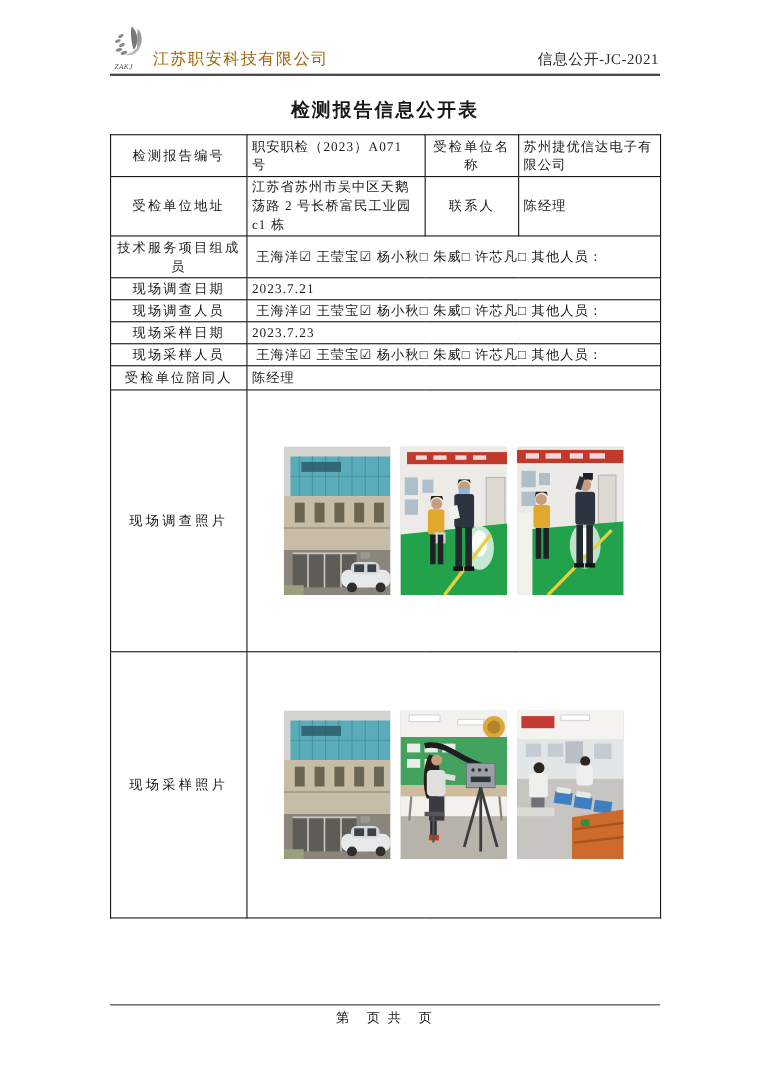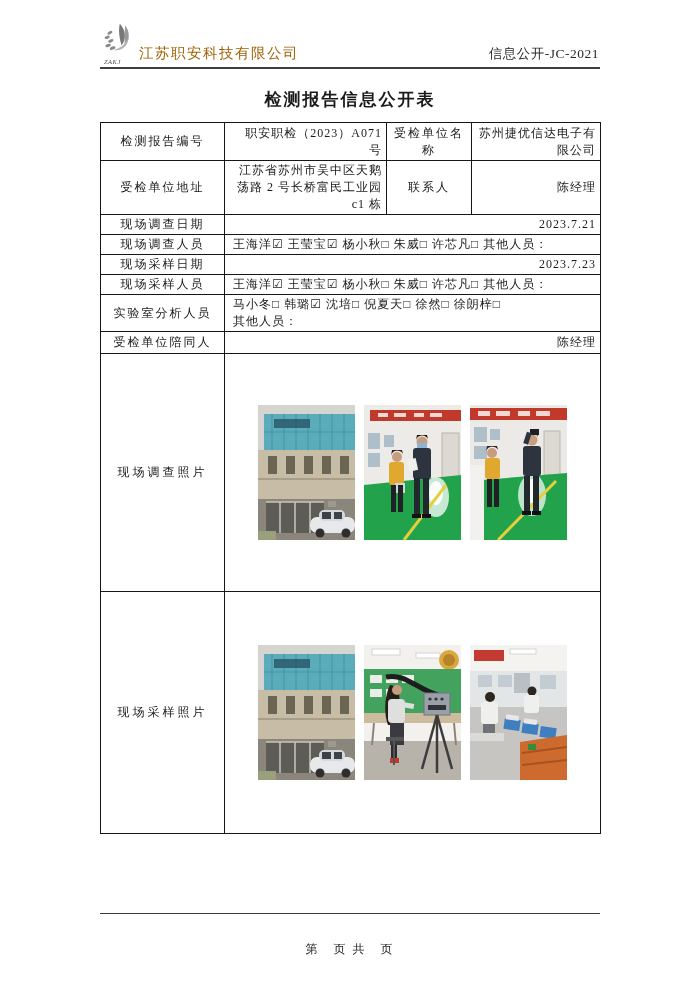--- a/index.html
+++ b/index.html
@@ -22,33 +22,33 @@
              letter-spacing:.5px; }
   
   .title { position:absolute; left:100px; top:88px; width:500px; text-align:center;
            font-size:17px; font-weight:bold; letter-spacing:2px; }
   
   table.form { position:absolute; left:100px; top:122px; width:500px;
                border-collapse:collapse; table-layout:fixed; font-size:12px; }
   td { border:1px solid #161616; padding:1px 4px; vertical-align:middle;
        letter-spacing:1px; line-height:17px; }
   td.lbl { text-align:center; letter-spacing:2px; }
-  td.vc { text-align:right; }
+  td.vc { text-align:left; }
   td.vl { text-align:left; padding-left:8px; }
   td.photo-lbl { text-align:center; letter-spacing:3px; }
   td.photo-cell { padding:0; }
   .photos { display:flex; justify-content:center; align-items:center; gap:9px; height:100%; }
   .photo { width:97px; height:135px; overflow:hidden; background:#ddd; flex:0 0 auto; }
   .photo svg { width:97px; height:135px; display:block; }
   
   .note { position:absolute; left:100px; top:869px; font-size:12.5px; letter-spacing:1px; }
   .footer-rule { position:absolute; left:100px; top:913px; width:500px;
                  border-top:1.5px solid #3a3a3a; }
   .footer-text { position:absolute; left:100px; top:917px; width:500px; text-align:center;
-                 font-size:12px; letter-spacing:2px;margin-top:24px; }
+                 font-size:12px; letter-spacing:2px; }
 </style>
 </head>
 <body>
 
 <div class="page">
 
   <div class="header">
     <div class="logo">
       <svg viewBox="0 0 36 40" aria-hidden="true">
         <path d="M20 2 C26 8 28 18 22 26 C20 20 18 10 20 2 Z" fill="#777"></path>
@@ -83,42 +83,39 @@
       <td class="vc">职安职检（2023）A071 号</td>
       <td class="lbl">受检单位名称</td>
       <td class="vc">苏州捷优信达电子有限公司</td>
     </tr>
     <tr style="height:54px">
       <td class="lbl">受检单位地址</td>
       <td class="vc">江苏省苏州市吴中区天鹅荡路 2 号长桥富民工业园 c1 栋</td>
       <td class="lbl">联系人</td>
       <td class="vc">陈经理</td>
     </tr>
+    <tr style="height:38px">
+      <td class="lbl">技术服务项目组成员</td>
+      <td class="vl" colspan="3">王海洋☑ 王莹宝☑ 杨小秋□ 朱威□ 许芯凡□ 其他人员：</td>
+    </tr>
     <tr style="height:20px">
       <td class="lbl">现场调查日期</td>
       <td class="vc" colspan="3">2023.7.21</td>
     </tr>
     <tr style="height:20px">
       <td class="lbl">现场调查人员</td>
       <td class="vl" colspan="3">王海洋☑ 王莹宝☑ 杨小秋□ 朱威□ 许芯凡□ 其他人员：</td>
     </tr>
     <tr style="height:19px">
       <td class="lbl">现场采样日期</td>
       <td class="vc" colspan="3">2023.7.23</td>
     </tr>
     <tr style="height:17px">
       <td class="lbl">现场采样人员</td>
       <td class="vl" colspan="3">王海洋☑ 王莹宝☑ 杨小秋□ 朱威□ 许芯凡□ 其他人员：</td>
-    </tr>
-    <tr style="height:37px">
-      <td class="lbl">实验室分析人员</td>
-      <td class="vl" colspan="3">
-        <span>马小冬□ 韩璐☑ 沈培□ 倪夏天□ 徐然□ 徐朗梓□</span><br>
-        <span>其他人员：</span>
-      </td>
     </tr>
     <tr style="height:22px">
       <td class="lbl">受检单位陪同人</td>
       <td class="vc" colspan="3">陈经理</td>
     </tr>
 
     <tr style="height:238px">
       <td class="photo-lbl">现场调查照片</td>
       <td class="photo-cell" colspan="3">
         <div class="photos">

